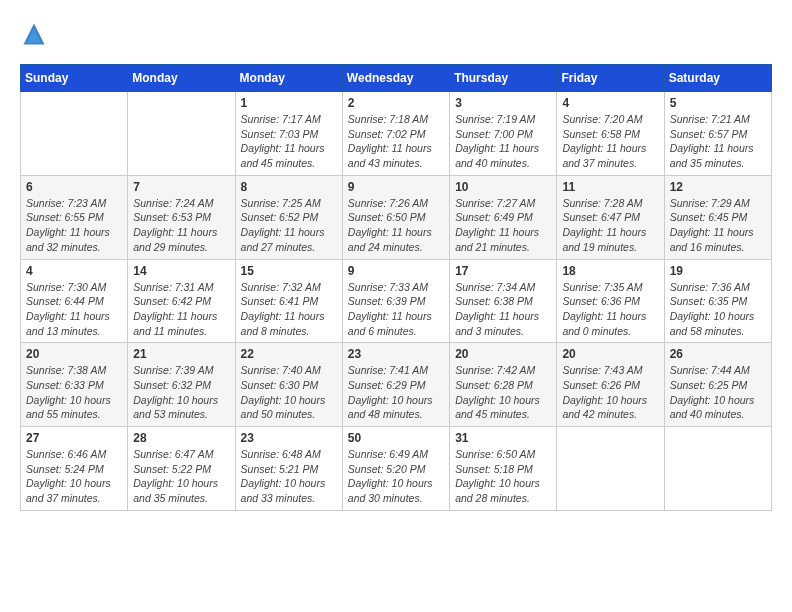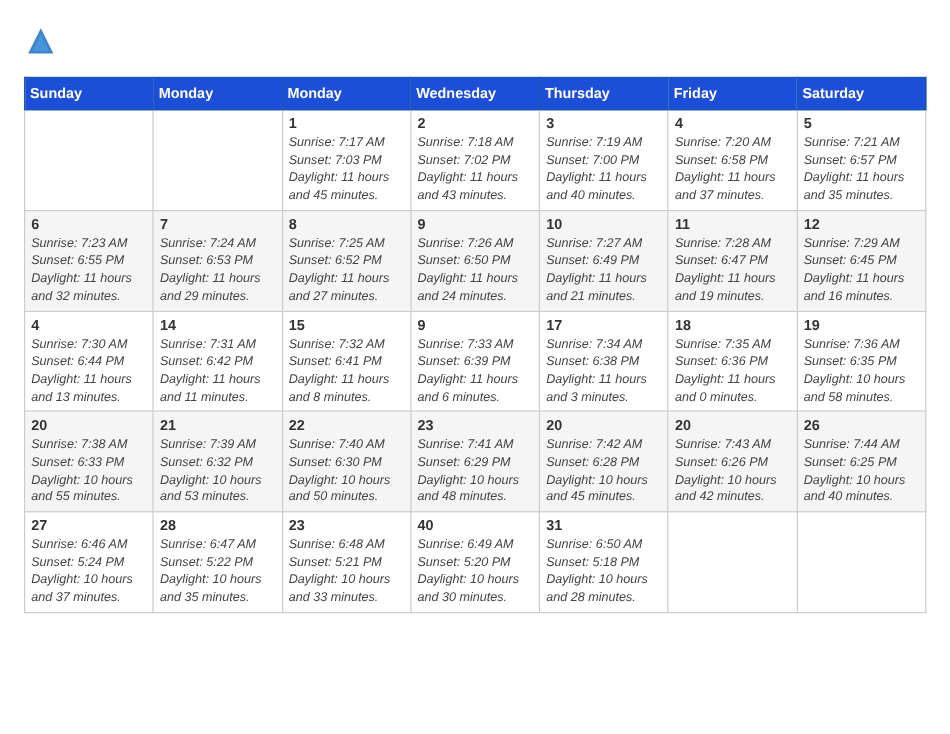--- a/index.html
+++ b/index.html
@@ -251,21 +251,21 @@
         </td>
         <td>
           <span class="day-num">28</span>
           <div class="day-info">Sunrise: 6:47 AM<br>Sunset: 5:22 PM<br>Daylight: 10 hours and 35 minutes.</div>
         </td>
         <td>
           <span class="day-num">23</span>
           <div class="day-info">Sunrise: 6:48 AM<br>Sunset: 5:21 PM<br>Daylight: 10 hours and 33 minutes.</div>
         </td>
         <td>
-          <span class="day-num">40</span>
+          <span class="day-num">50</span>
           <div class="day-info">Sunrise: 6:49 AM<br>Sunset: 5:20 PM<br>Daylight: 10 hours and 30 minutes.</div>
         </td>
         <td>
           <span class="day-num">31</span>
           <div class="day-info">Sunrise: 6:50 AM<br>Sunset: 5:18 PM<br>Daylight: 10 hours and 28 minutes.</div>
         </td>
         <td class="empty"></td>
         <td class="empty"></td>
       </tr>
     </tbody>

